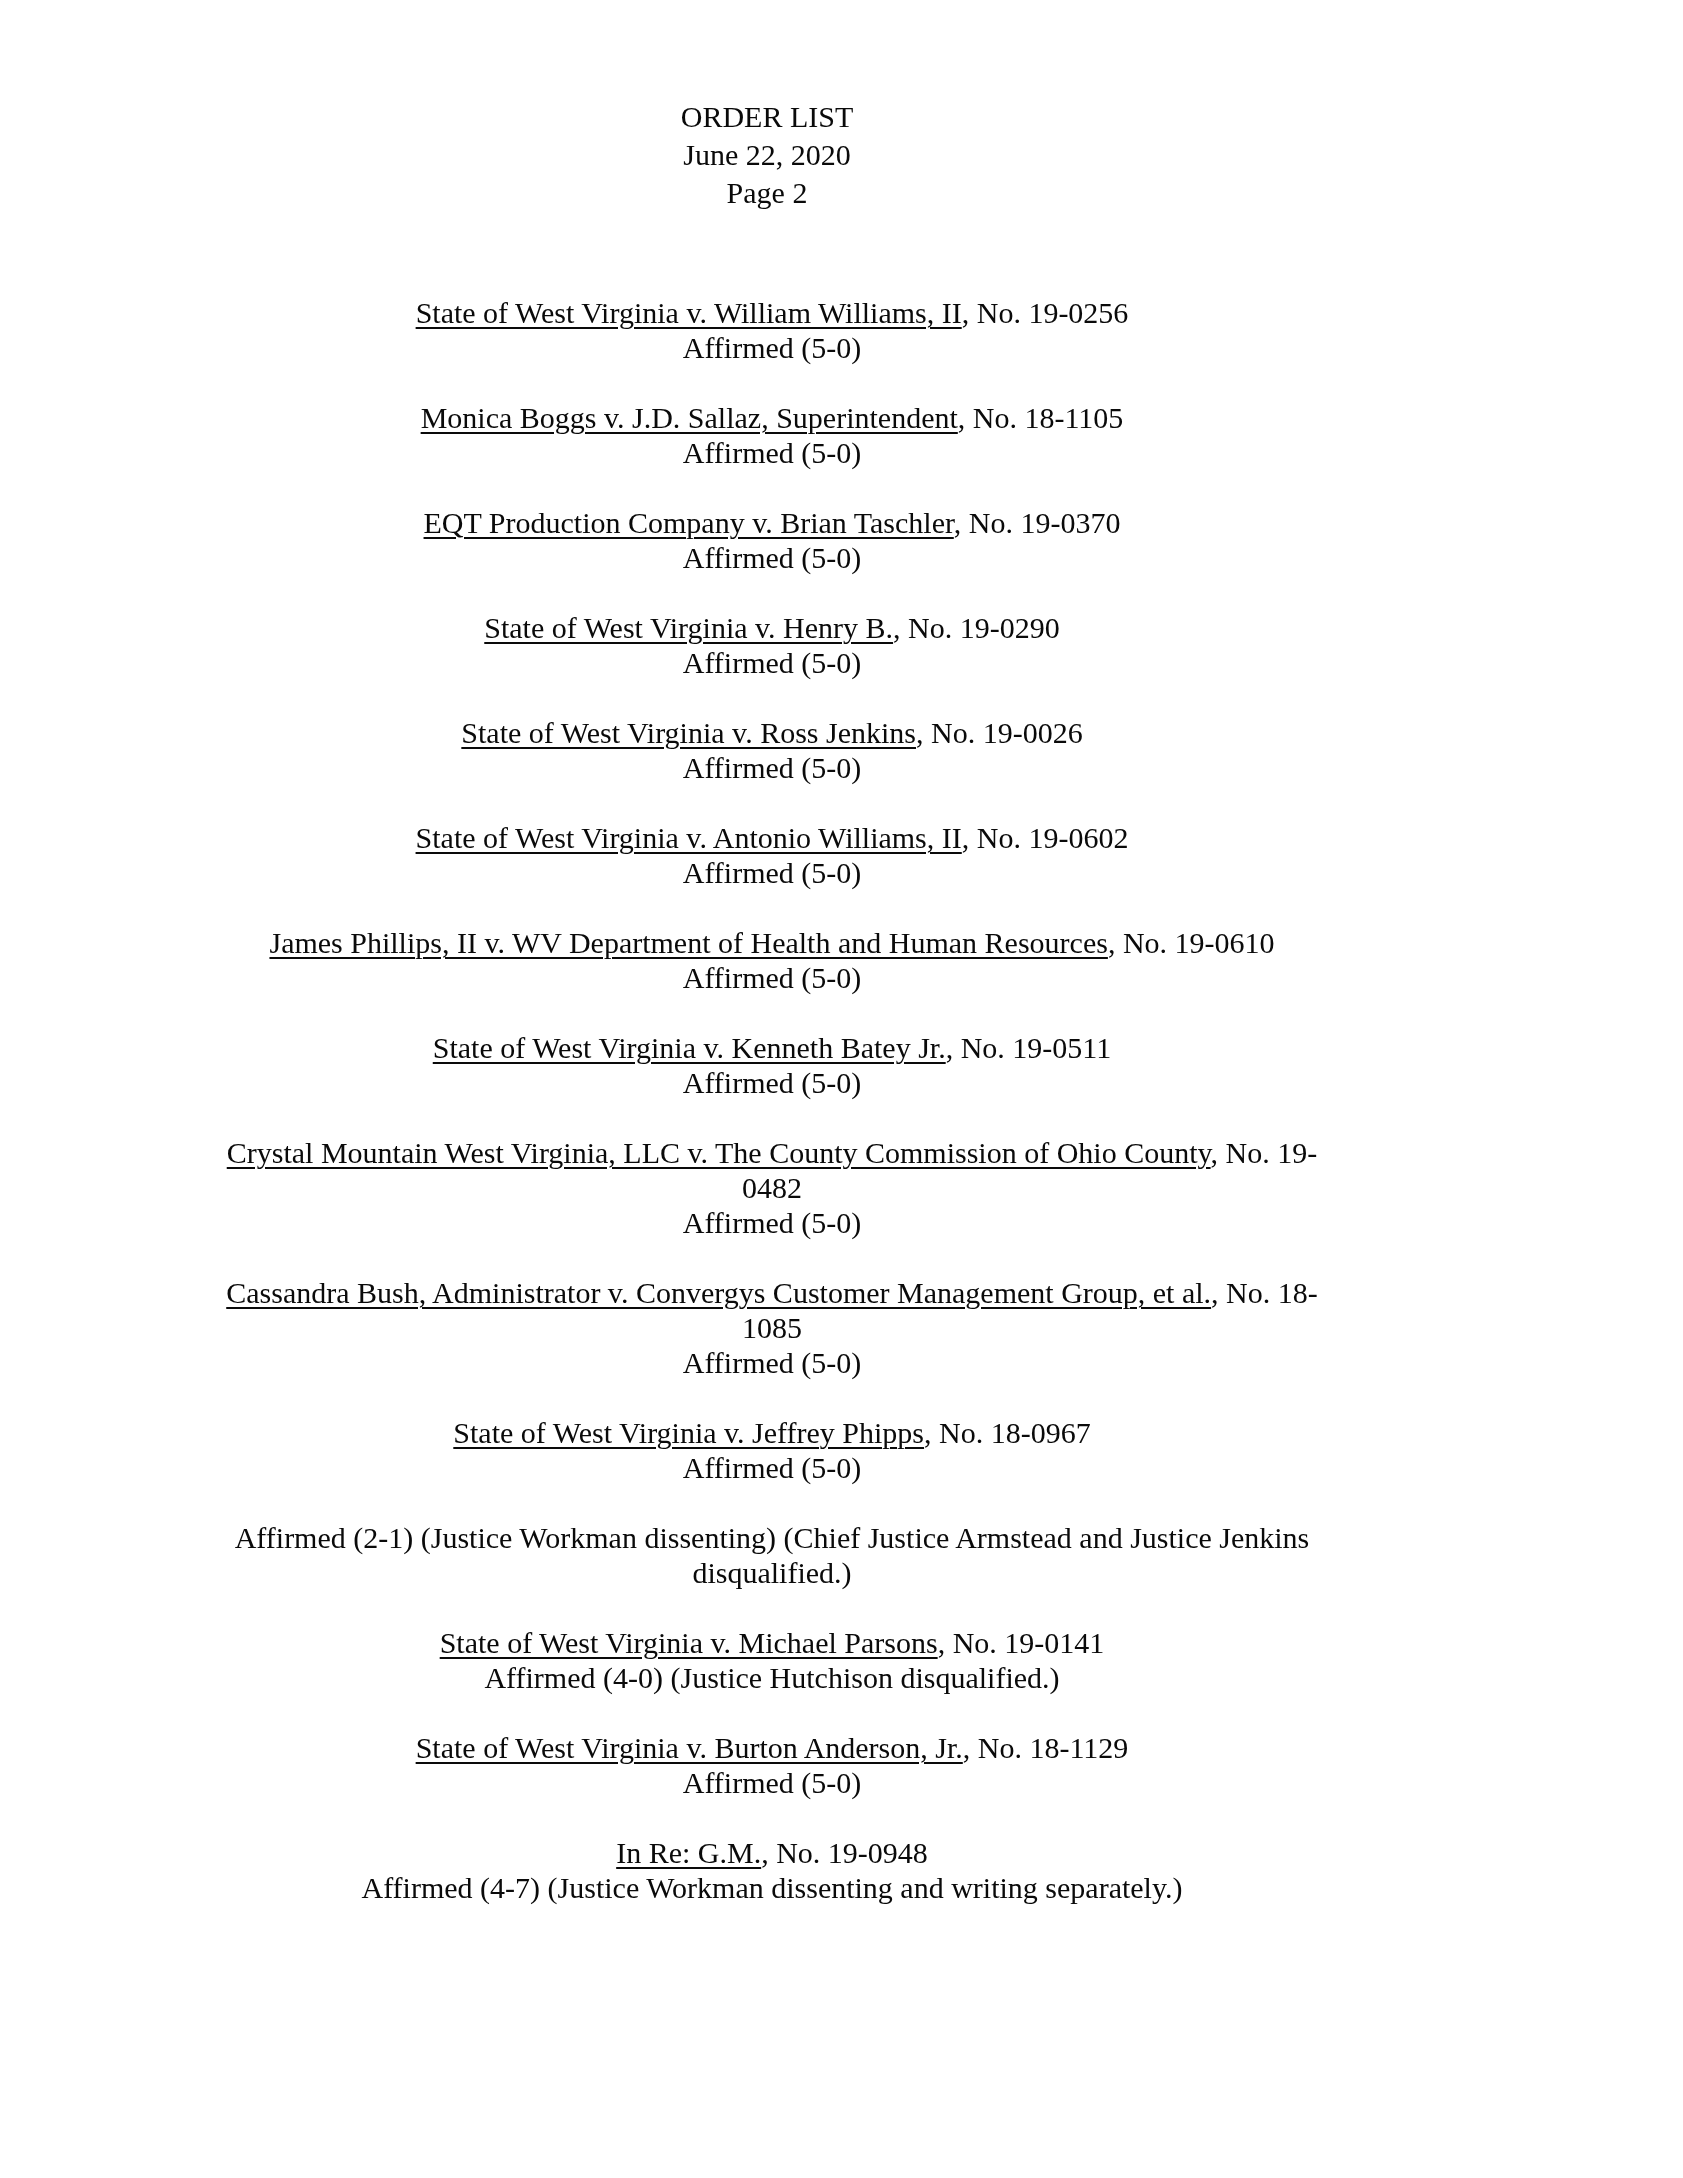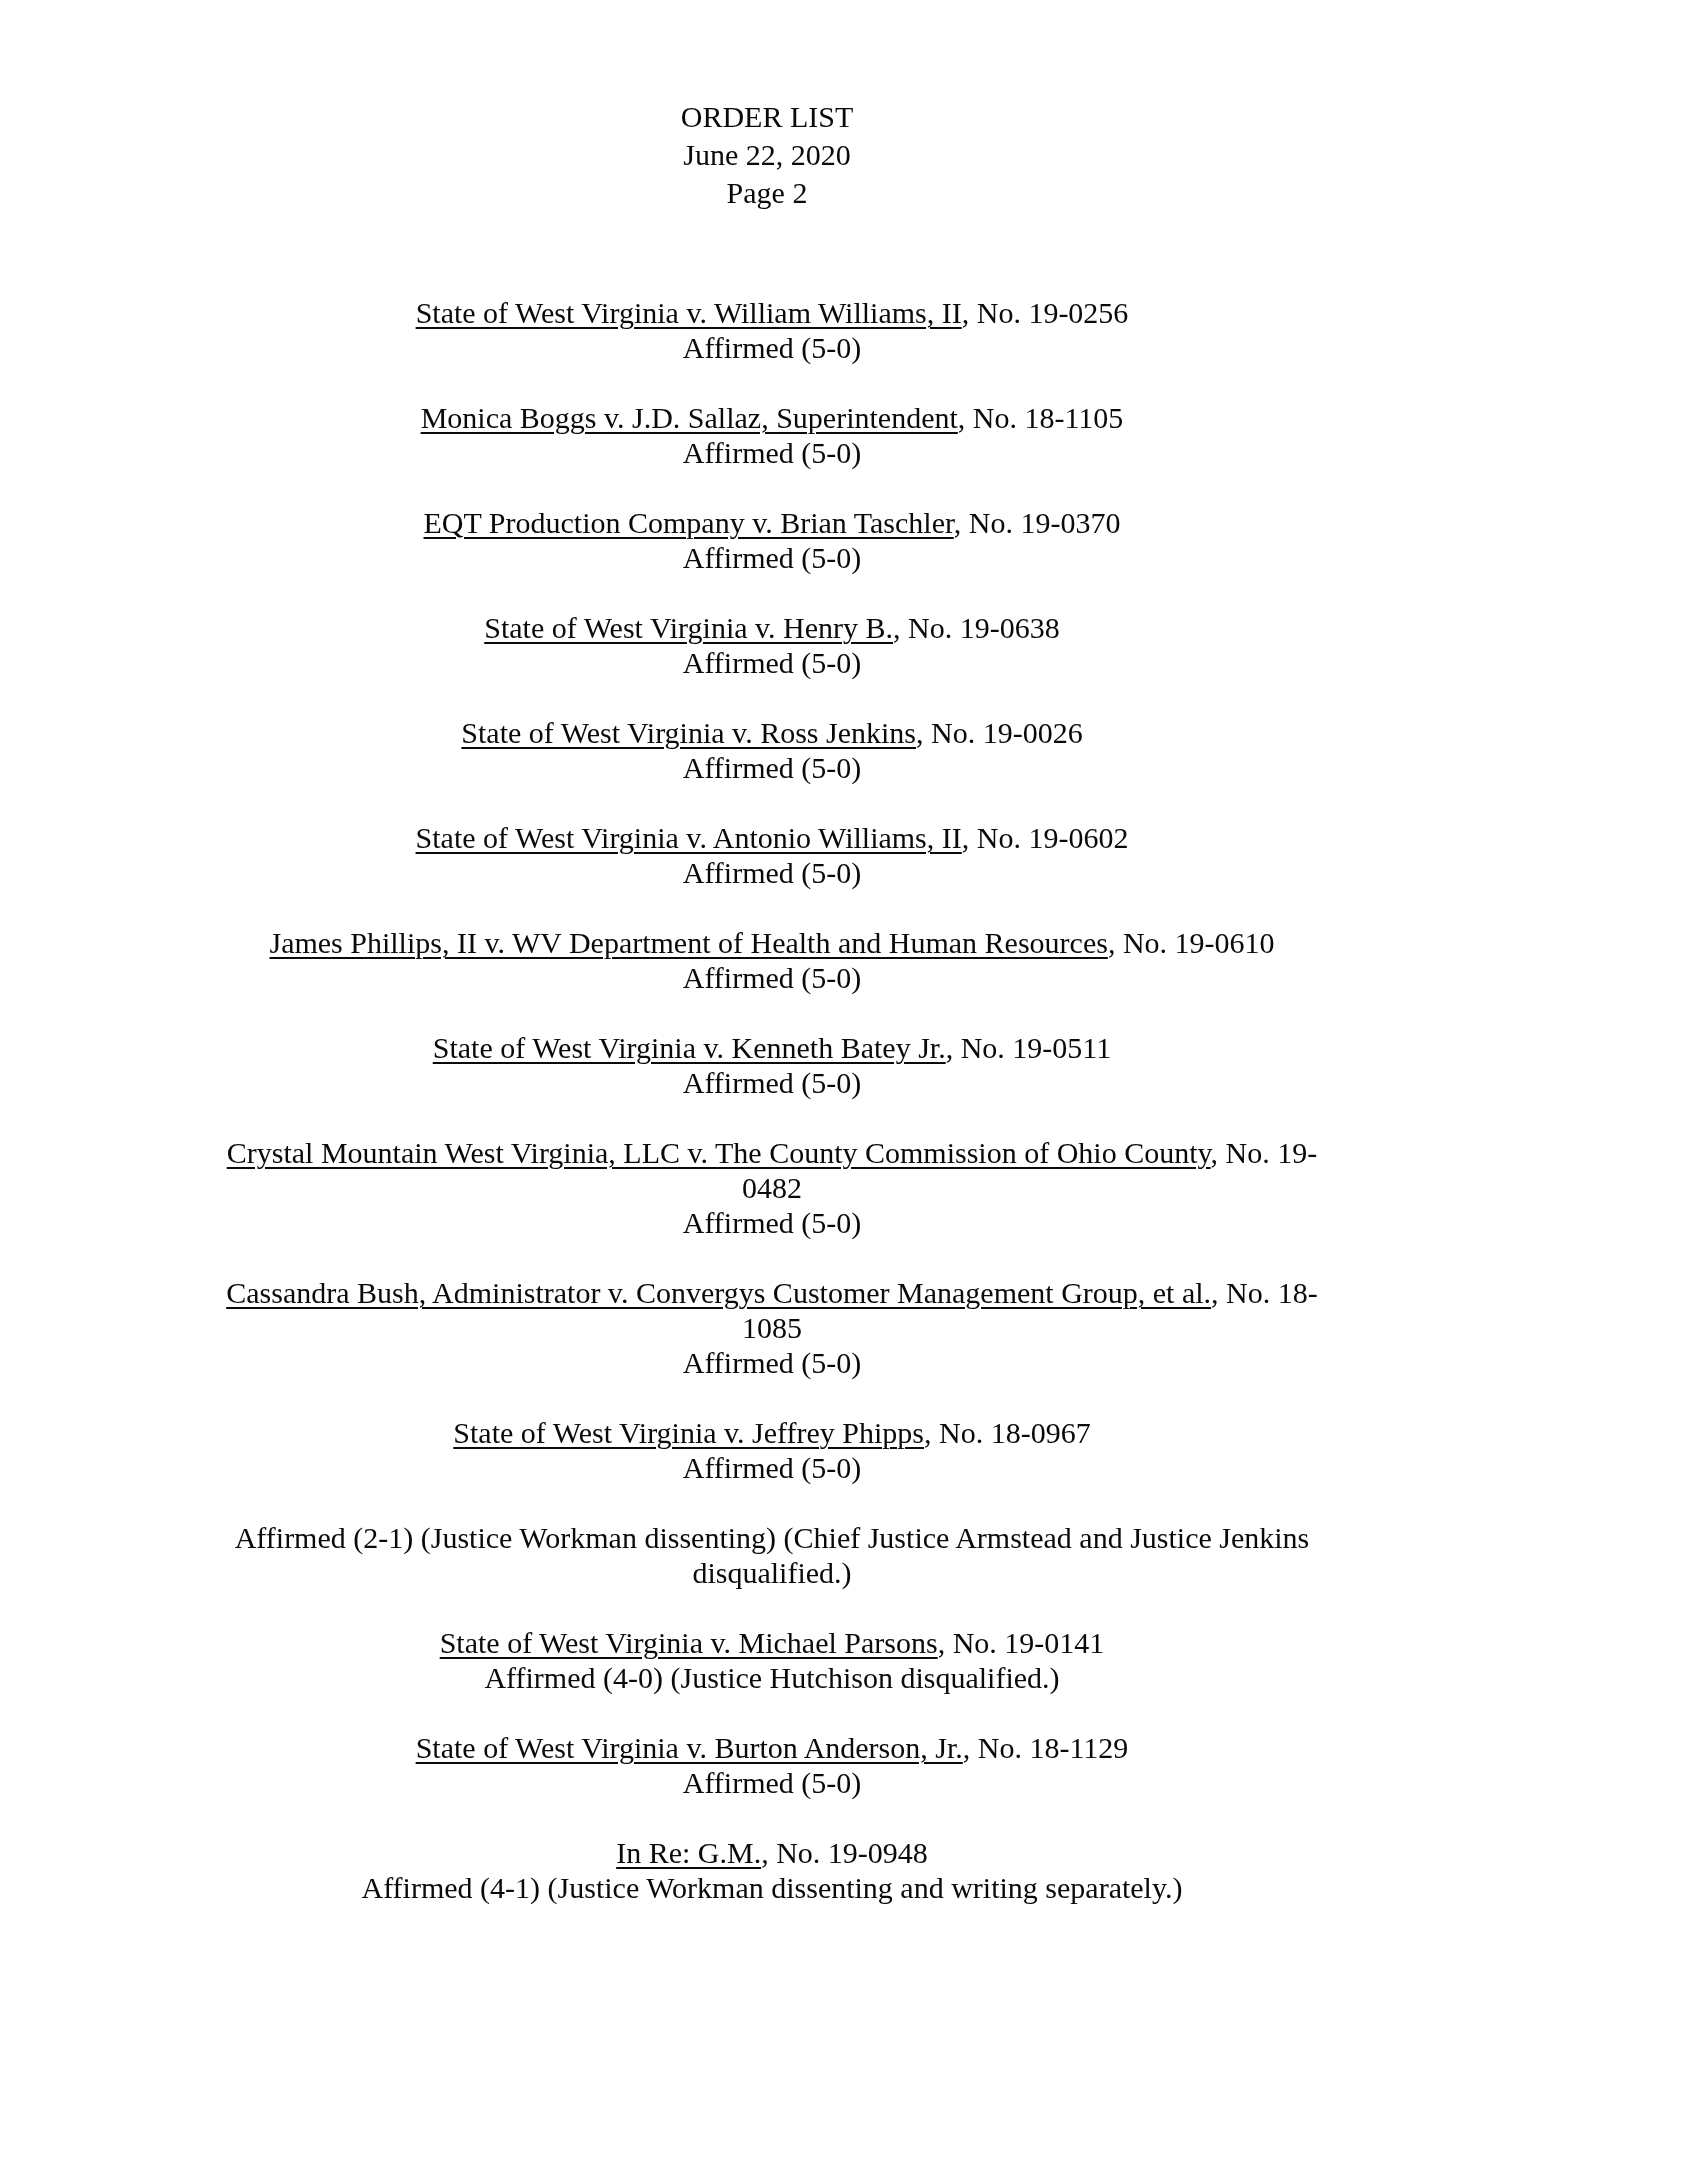--- a/index.html
+++ b/index.html
@@ -63,21 +63,21 @@
       </div>
       <div class="entry">
         <p><span class="case">Monica Boggs v. J.D. Sallaz, Superintendent</span><span>, No. 18-1105</span></p>
         <p>Affirmed (5-0)</p>
       </div>
       <div class="entry">
         <p><span class="case">EQT Production Company v. Brian Taschler</span><span>, No. 19-0370</span></p>
         <p>Affirmed (5-0)</p>
       </div>
       <div class="entry">
-        <p><span class="case">State of West Virginia v. Henry B.</span><span>, No. 19-0638</span></p>
+        <p><span class="case">State of West Virginia v. Henry B.</span><span>, No. 19-0290</span></p>
         <p>Affirmed (5-0)</p>
       </div>
       <div class="entry">
         <p><span class="case">State of West Virginia v. Ross Jenkins</span><span>, No. 19-0026</span></p>
         <p>Affirmed (5-0)</p>
       </div>
       <div class="entry">
         <p><span class="case">State of West Virginia v. Antonio Williams, II</span><span>, No. 19-0602</span></p>
         <p>Affirmed (5-0)</p>
       </div>
@@ -107,17 +107,17 @@
       <div class="entry">
         <p><span class="case">State of West Virginia v. Michael Parsons</span><span>, No. 19-0141</span></p>
         <p>Affirmed (4-0) (Justice Hutchison disqualified.)</p>
       </div>
       <div class="entry">
         <p><span class="case">State of West Virginia v. Burton Anderson, Jr.</span><span>, No. 18-1129</span></p>
         <p>Affirmed (5-0)</p>
       </div>
       <div class="entry">
         <p><span class="case">In Re: G.M.</span><span>, No. 19-0948</span></p>
-        <p>Affirmed (4-1) (Justice Workman dissenting and writing separately.)</p>
+        <p>Affirmed (4-7) (Justice Workman dissenting and writing separately.)</p>
       </div>
     </main>
 </div>
 
 
 </body></html>

